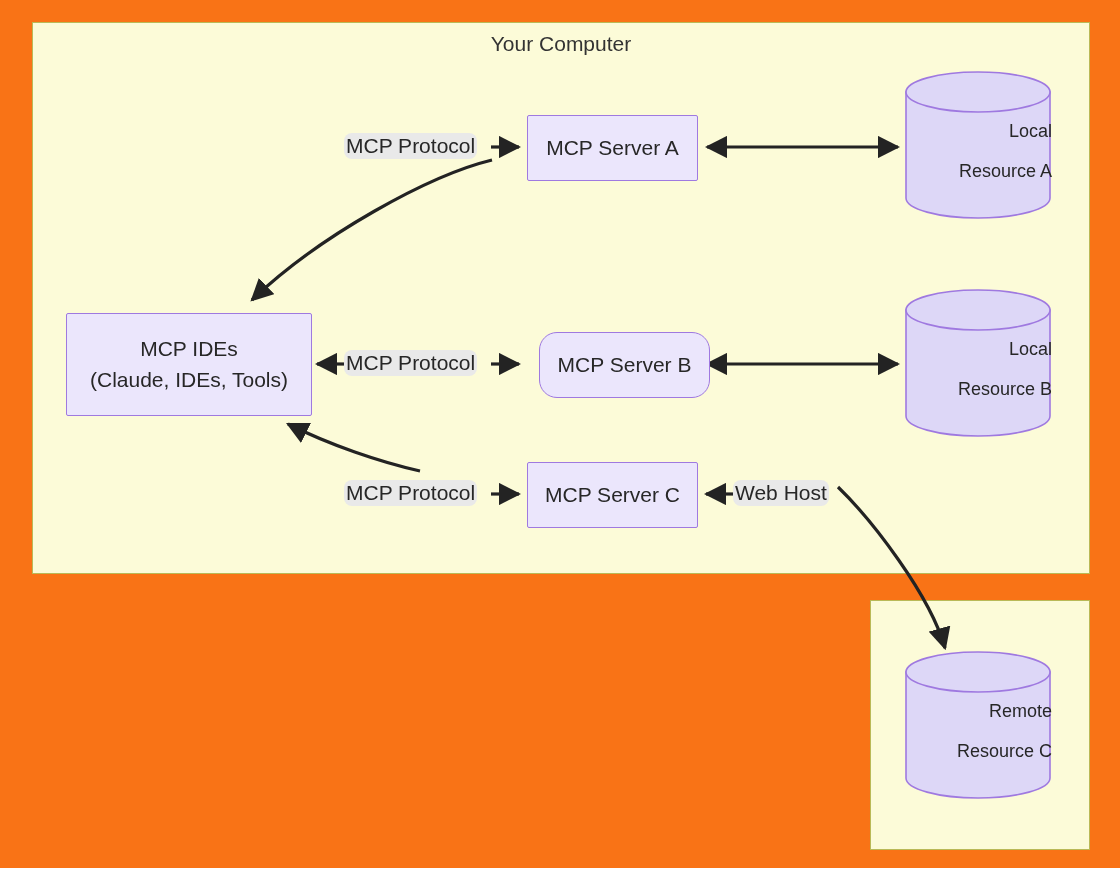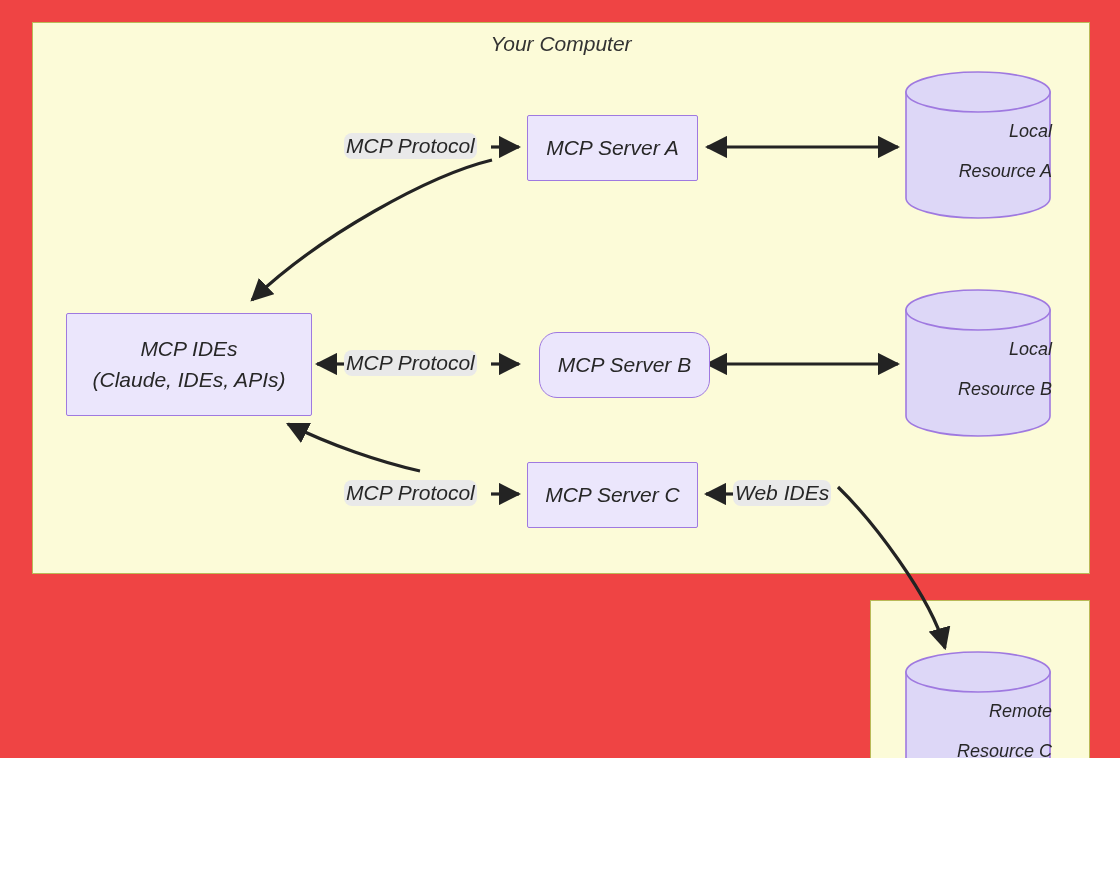--- a/index.html
+++ b/index.html
@@ -4,24 +4,23 @@
 <style>
   html, body {
     margin: 0;
     padding: 0;
     background: #ffffff;
     font-family: "Liberation Sans", sans-serif;
   }
   #stage {
     position: relative;
     width: 1120px;
-    height: 758px;
-    background: #ef4444;
+    height: 868px;
+    background: #f97316;
     overflow: hidden;
-    font-style: italic;
   }
   svg#edges {
     position: absolute;
     left: 0;
     top: 0;
     width: 1120px;
     height: 874px;
     pointer-events: none;
   }
   .container-box {
@@ -110,21 +109,21 @@
 
     <path d="M 491 494 L 519 494" fill="none" stroke="#232323" stroke-width="3.2" marker-end="url(#arrow)"></path>
 
     <path d="M 733 494 L 706 494" fill="none" stroke="#232323" stroke-width="3.2" marker-end="url(#arrow)"></path>
 
     <path d="M 838 487 C 872 520, 930 595, 945 648" fill="none" stroke="#232323" stroke-width="3.2" marker-end="url(#arrow)"></path>
   </svg>
 
   <div class="node-box" style="left:66px; top:313px; width:246px; height:103px;">
     <span class="line">MCP IDEs</span>
-    <span class="line">(Claude, IDEs, APIs)</span>
+    <span class="line">(Claude, IDEs, Tools)</span>
   </div>
 
   <div class="node-box" style="left:527px; top:115px; width:171px; height:66px;">
     <span class="line">MCP Server A</span>
   </div>
 
   <div class="node-box" style="left:539px; top:332px; width:171px; height:66px;border-radius:18px;">
     <span class="line">MCP Server B</span>
   </div>
 
@@ -155,15 +154,15 @@
       <path d="M 2 22 L 2 128 A 72 20 0 0 0 146 128 L 146 22 Z" fill="#ddd7f7" stroke="#9f79e0" stroke-width="1.6"></path>
       <ellipse cx="74" cy="22" rx="72" ry="20" fill="#ddd7f7" stroke="#9f79e0" stroke-width="1.6"></ellipse>
     </svg>
     <div class="cyl-label" style="top:44px;">Remote</div>
     <div class="cyl-label" style="top:84px;">Resource C</div>
   </div>
 
   <div class="edge-label" style="left:344px; top:133px;">MCP Protocol</div>
   <div class="edge-label" style="left:344px; top:350px;">MCP Protocol</div>
   <div class="edge-label" style="left:344px; top:480px;">MCP Protocol</div>
-  <div class="edge-label" style="left:733px; top:480px;">Web IDEs</div>
+  <div class="edge-label" style="left:733px; top:480px;">Web Host</div>
 
 </div>
 
 </body></html>

